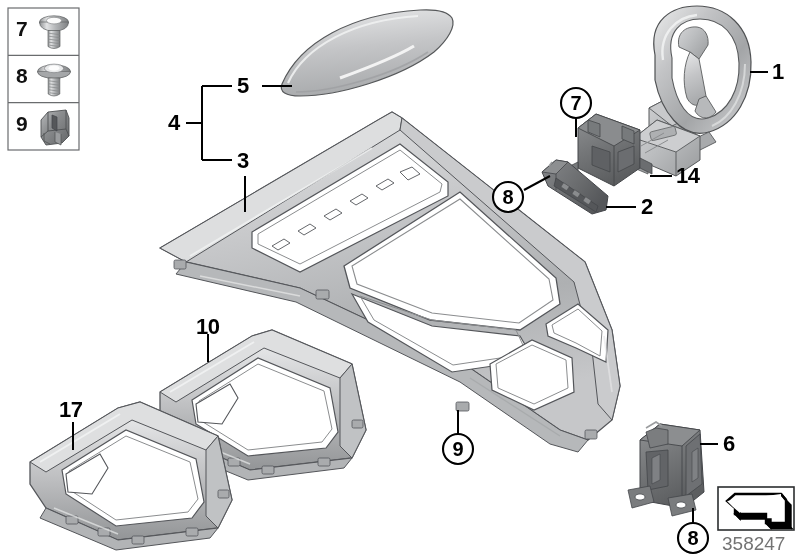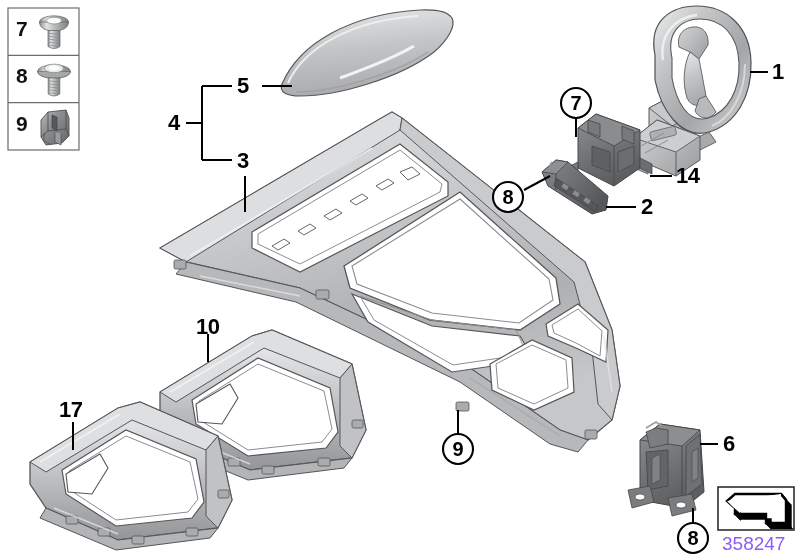--- a/index.html
+++ b/index.html
@@ -7,21 +7,21 @@
        font-family:"Liberation Sans",sans-serif;color:#000;}
   #stage{position:relative;width:800px;height:560px;background:#fff;}
   #art{position:absolute;left:0;top:0;width:800px;height:560px;}
   .lbl{position:absolute;font-weight:bold;font-size:22px;line-height:22px;
        color:#000;font-family:"Liberation Sans",sans-serif;
        letter-spacing:-0.5px;user-select:none;}
   .legend-num{position:absolute;font-weight:bold;font-size:21px;color:#111;
        font-family:"Liberation Sans",sans-serif;}
   .circnum{position:absolute;font-weight:bold;font-size:20px;color:#000;
        text-align:center;font-family:"Liberation Sans",sans-serif;}
-  .partno{position:absolute;font-size:19px;color:#8b5cf6;letter-spacing:0px;
+  .partno{position:absolute;font-size:19px;color:#737373;letter-spacing:0px;
        font-family:"Liberation Sans",sans-serif;}
 </style>
 </head>
 <body>
 
 <div id="stage">
 
   <svg id="art" viewBox="0 0 800 560">
     <defs>
       <linearGradient id="gSilverA" x1="0" y1="0" x2="0.3" y2="1">

